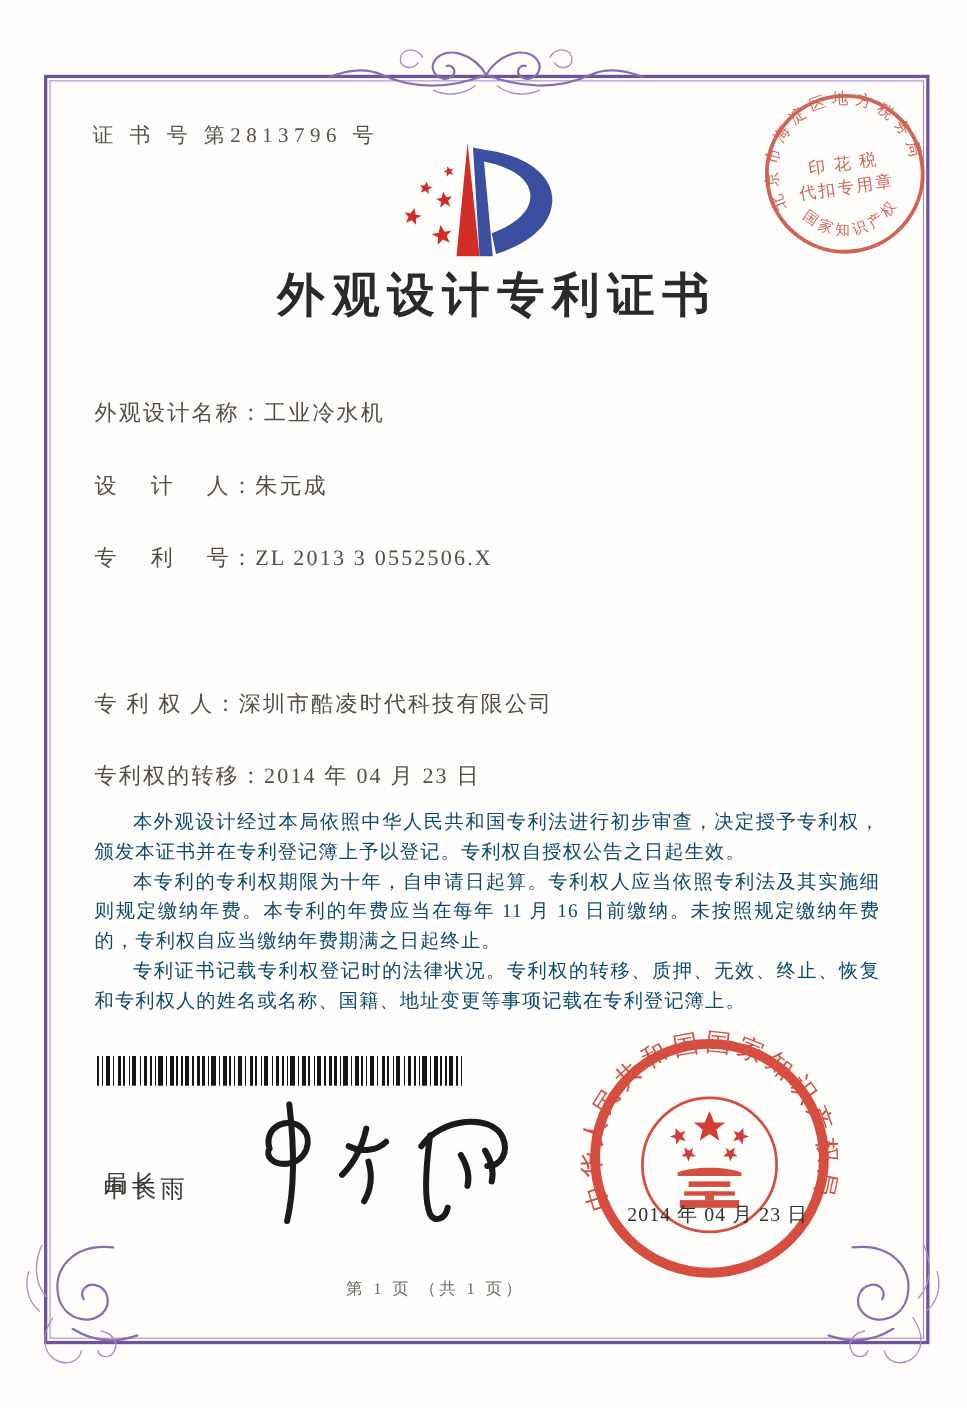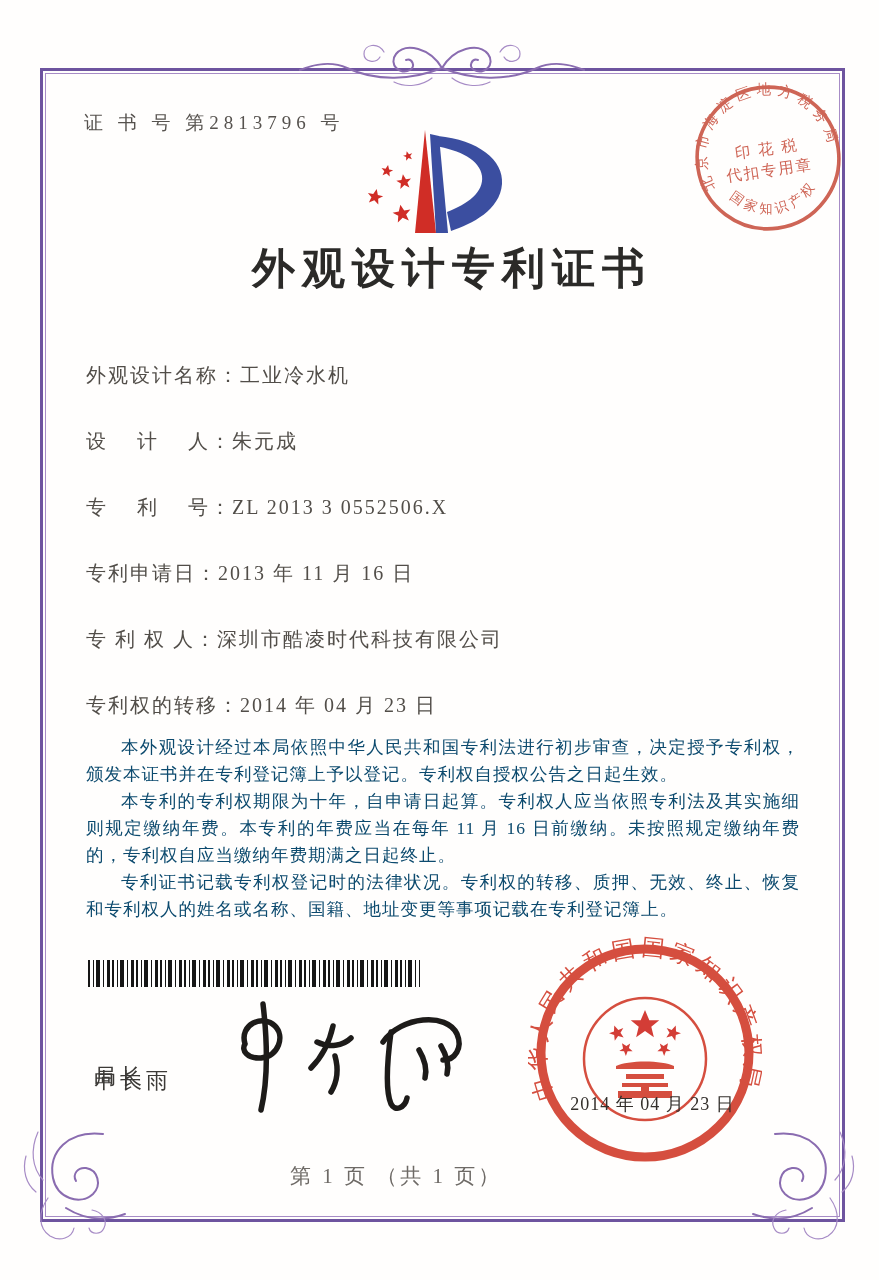--- a/index.html
+++ b/index.html
@@ -61,21 +61,21 @@
   .sig-name{position:absolute;left:94px;top:1066px;font-size:22px;color:#3c3a37;letter-spacing:4px;}
   .signature{position:absolute;left:205px;top:998px;width:280px;height:122px;}
   
   .office-seal{position:absolute;left:528px;top:936px;width:234px;height:234px;opacity:.92;}
   .seal-date{
     position:absolute;left:545px;top:1092px;width:215px;text-align:center;
     font-size:18px;color:#34302c;letter-spacing:1px;z-index:3;
   }
   .footer{
     position:absolute;left:286px;top:1162px;width:220px;text-align:center;
-    font-size:21px;letter-spacing:3px;color:#6e6a66;
+    font-size:15px;letter-spacing:3px;color:#6e6a66;
   }
   .orn-stroke{stroke:#8a6cb0;fill:none;stroke-width:2;stroke-linecap:round;}
   .orn-thin{stroke:#a78cc6;fill:none;stroke-width:1.2;stroke-linecap:round;}
 </style>
 </head>
 <body>
 
 <div class="paper">
 
   <div class="frame"></div>
@@ -138,21 +138,20 @@
     <text font-size="13" letter-spacing="3.5" fill="#c8503f" font-family="Liberation Serif, serif">
       <textPath href="#taxBot" startOffset="6">国家知识产权局</textPath>
     </text>
     <text x="76" y="72" text-anchor="middle" font-size="15" letter-spacing="2" fill="#c8503f" font-family="Liberation Serif, serif">印 花 税</text>
     <text x="76" y="93" text-anchor="middle" font-size="15" letter-spacing="2" fill="#c8503f" font-family="Liberation Serif, serif">代扣专用章</text>
   </svg>
 
   <div class="field f1"><span>设　 计　 人：</span><span>朱元成</span></div>
   <div class="field f0"><span>外观设计名称：</span><span>工业冷水机</span></div>
   <div class="field f2"><span>专　 利　 号：</span><span>ZL 2013 3 0552506.X</span></div>
-  <div class="field f3"><span>专利申请日：</span><span>2013 年 11 月 16 日</span></div>
   <div class="field f4"><span>专 利 权 人：</span><span>深圳市酷凌时代科技有限公司</span></div>
   <div class="field f5"><span>专利权的转移：</span><span>2014 年 04 月 23 日</span></div>
 
   <div class="body-text">
     <p>本外观设计经过本局依照中华人民共和国专利法进行初步审查，决定授予专利权，颁发本证书并在专利登记簿上予以登记。专利权自授权公告之日起生效。</p>
     <p>本专利的专利权期限为十年，自申请日起算。专利权人应当依照专利法及其实施细则规定缴纳年费。本专利的年费应当在每年 11 月 16 日前缴纳。未按照规定缴纳年费的，专利权自应当缴纳年费期满之日起终止。</p>
     <p>专利证书记载专利权登记时的法律状况。专利权的转移、质押、无效、终止、恢复和专利权人的姓名或名称、国籍、地址变更等事项记载在专利登记簿上。</p>
   </div>
 
   <div class="barcode"></div>

